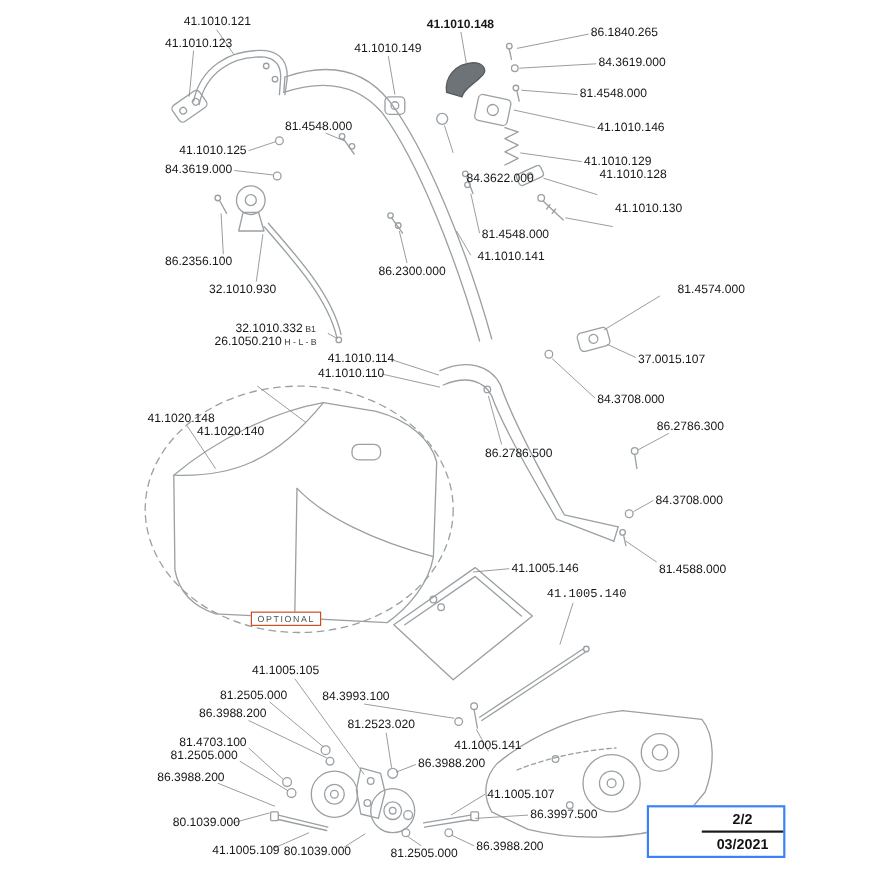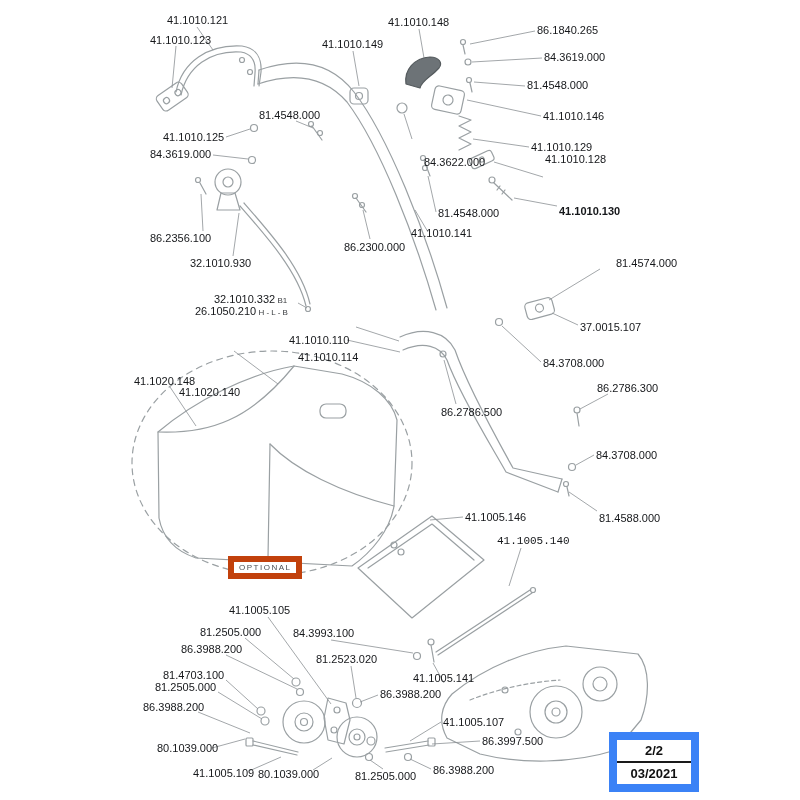--- a/index.html
+++ b/index.html
@@ -7,25 +7,25 @@
     position:relative;width:800px;height:800px;background:#ffffff;overflow:hidden;
     font-family:"Liberation Sans", sans-serif;
   }
   .drawing{position:absolute;left:0;top:0;}
   .part-label{
     position:absolute;font-size:11px;line-height:12px;color:#15171a;white-space:nowrap;
     font-family:"Liberation Sans", sans-serif;
   }
   .part-label .sfx{font-size:8px;color:#3a3d40;}
   .optional-tag{
-    position:absolute;left:228px;top:556px;border:6px solid #c2410c;color:#4a4f53;
+    position:absolute;left:228px;top:556px;border:1px solid #c2410c;color:#4a4f53;
     font-size:8px;letter-spacing:1.5px;padding:1px 5px;background:#fff;
   }
   .page-box{
-    position:absolute;left:609px;top:732px;width:74px;border:8px solid #3b82f6;background:#fff;
+    position:absolute;left:588px;top:732px;width:74px;border:2px solid #3b82f6;background:#fff;padding-left:48px;
   }
   .page-num,.page-date{
     text-align:center;font-weight:bold;font-size:13px;color:#111;padding:3px 0;
   }
   .page-num{border-bottom:2px solid #1a1a1a;}
 </style>
 </head>
 <body>
 
 <div class="canvas">
@@ -278,42 +278,42 @@
       <line x1="249" y1="771" x2="281" y2="757"></line>
       <line x1="313" y1="770" x2="332" y2="758"></line>
       <line x1="383" y1="769" x2="370" y2="760"></line>
       <line x1="431" y1="769" x2="410" y2="759"></line>
     </g>
   </svg>
 
   <div id="labels">
       <div class="part-label" style="left: 167px; top: 14px;">41.1010.121</div>
       <div class="part-label" style="left: 150px; top: 34px; text-align: right;">41.1010.123</div>
-      <div class="part-label" style="left: 388px; top: 16px;">41.1010.148</div>
+      <div class="part-label" style="left: 388px; top: 16px; font-weight: bold;">41.1010.148</div>
       <div class="part-label" style="left: 537px; top: 24px;">86.1840.265</div>
       <div class="part-label" style="left: 322px; top: 38px;">41.1010.149</div>
       <div class="part-label" style="left: 544px; top: 51px;">84.3619.000</div>
       <div class="part-label" style="left: 527px; top: 79px;">81.4548.000</div>
       <div class="part-label" style="left: 259px; top: 109px;">81.4548.000</div>
       <div class="part-label" style="left: 543px; top: 110px;">41.1010.146</div>
       <div class="part-label" style="left: 163px; top: 131px;">41.1010.125</div>
       <div class="part-label" style="left: 386px; top: 156px; margin-left: 38px;">84.3622.000</div>
       <div class="part-label" style="left: 531px; top: 141px;">41.1010.129</div>
       <div class="part-label" style="left: 150px; top: 148px;">84.3619.000</div>
       <div class="part-label" style="left: 545px; top: 153px;">41.1010.128</div>
-      <div class="part-label" style="left: 559px; top: 205px; font-weight: bold;">41.1010.130</div>
+      <div class="part-label" style="left: 559px; top: 184px;">41.1010.130</div>
       <div class="part-label" style="left: 150px; top: 232px;">86.2356.100</div>
       <div class="part-label" style="left: 438px; top: 207px;">81.4548.000</div>
-      <div class="part-label" style="left: 411px; top: 227px;">41.1010.141</div>
+      <div class="part-label" style="left: 434px; top: 227px;">41.1010.141</div>
       <div class="part-label" style="left: 190px; top: 257px;">32.1010.930</div>
       <div class="part-label" style="left: 344px; top: 241px;">86.2300.000</div>
       <div class="part-label" style="left: 580px; top: 257px; padding-left: 36px;">81.4574.000</div>
       <div class="part-label" style="left: 214px; top: 293px;">32.1010.332<span class="sfx"> B1</span></div>
       <div class="part-label" style="left: 195px; top: 305px;">26.1050.210<span class="sfx"> H - L - B</span></div>
-      <div class="part-label" style="left: 298px; top: 320px; margin-top: 31px;">41.1010.114</div>
+      <div class="part-label" style="left: 298px; top: 320px;">41.1010.114</div>
       <div class="part-label" style="left: 289px; top: 334px;">41.1010.110</div>
       <div class="part-label" style="left: 580px; top: 321px;">37.0015.107</div>
       <div class="part-label" style="left: 179px; top: 340px; margin-top: 46px;">41.1020.140</div>
       <div class="part-label" style="left: 543px; top: 357px;">84.3708.000</div>
       <div class="part-label" style="left: 134px; top: 375px;">41.1020.148</div>
       <div class="part-label" style="left: 597px; top: 382px;">86.2786.300</div>
       <div class="part-label" style="left: 441px; top: 406px;">86.2786.500</div>
       <div class="part-label" style="left: 596px; top: 449px;">84.3708.000</div>
       <div class="part-label" style="left: 465px; top: 511px;">41.1005.146</div>
       <div class="part-label" style="left: 599px; top: 512px;">81.4588.000</div>

